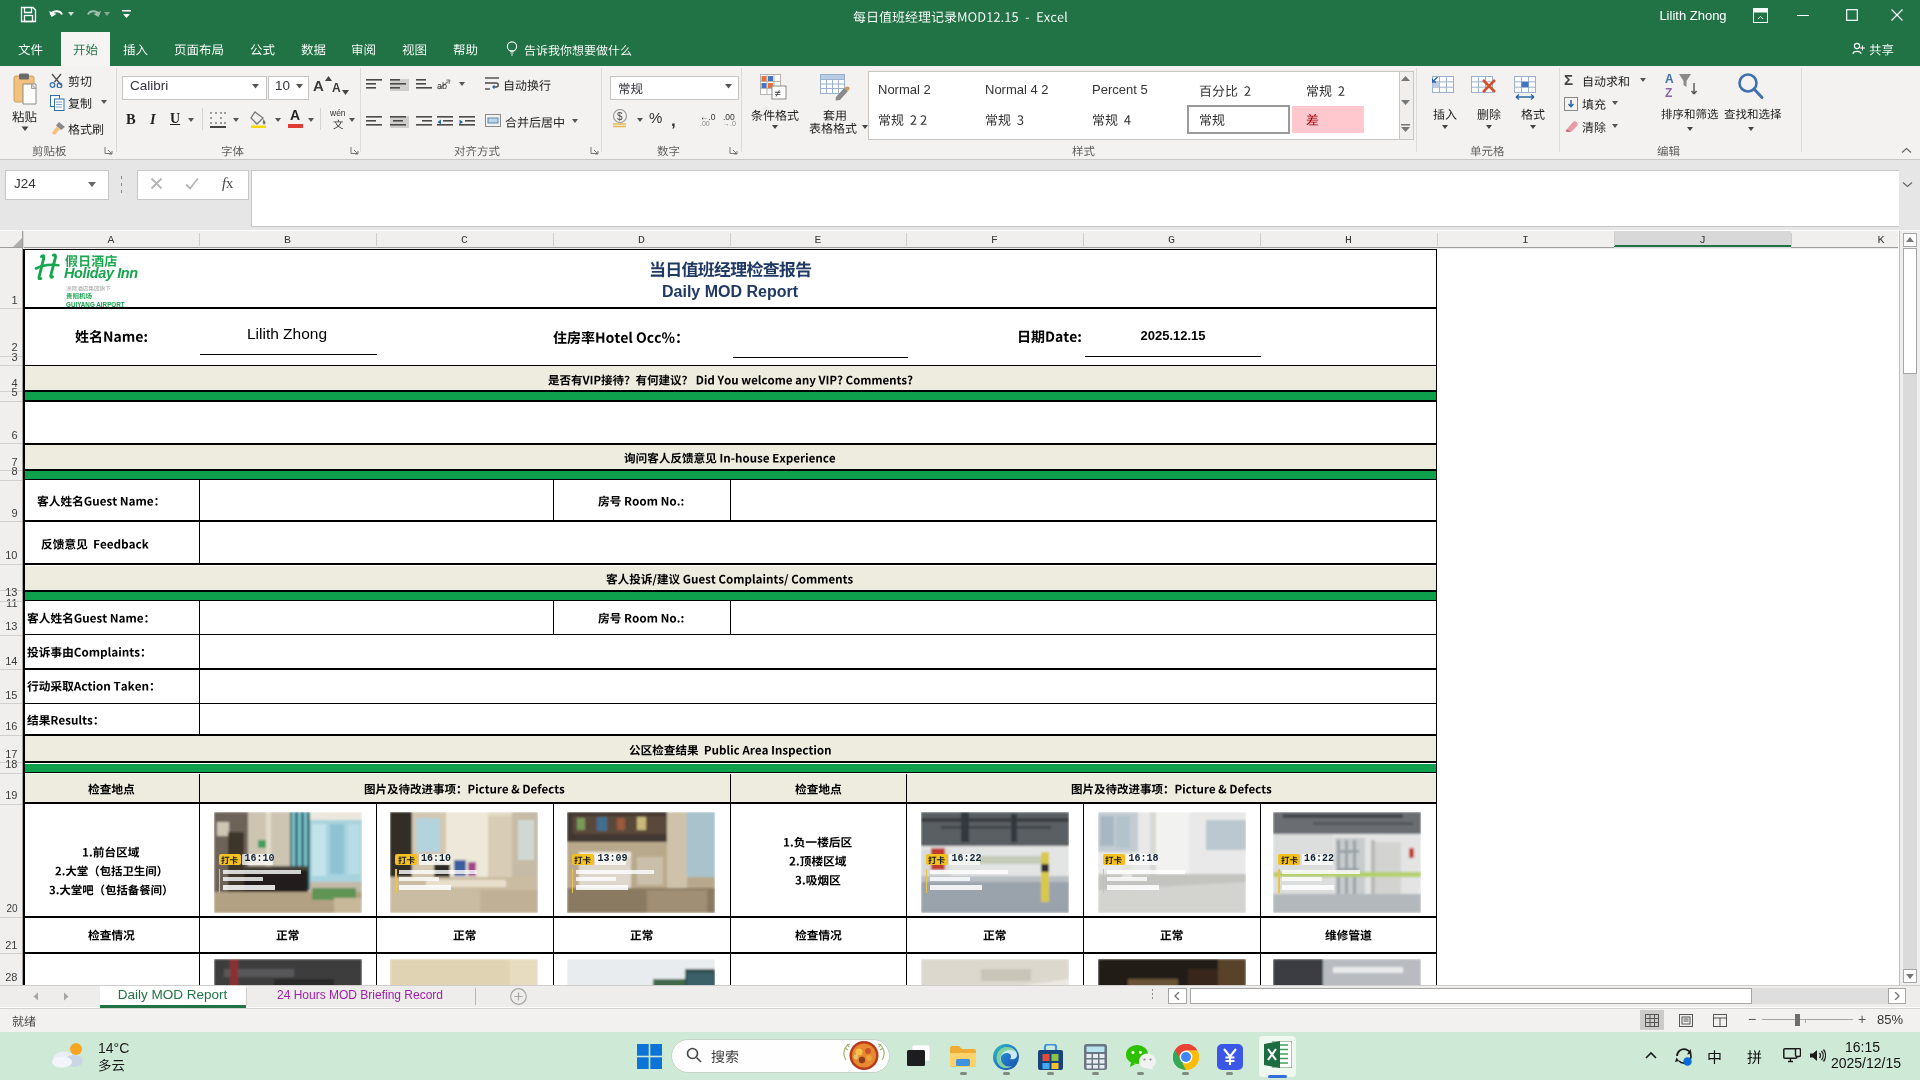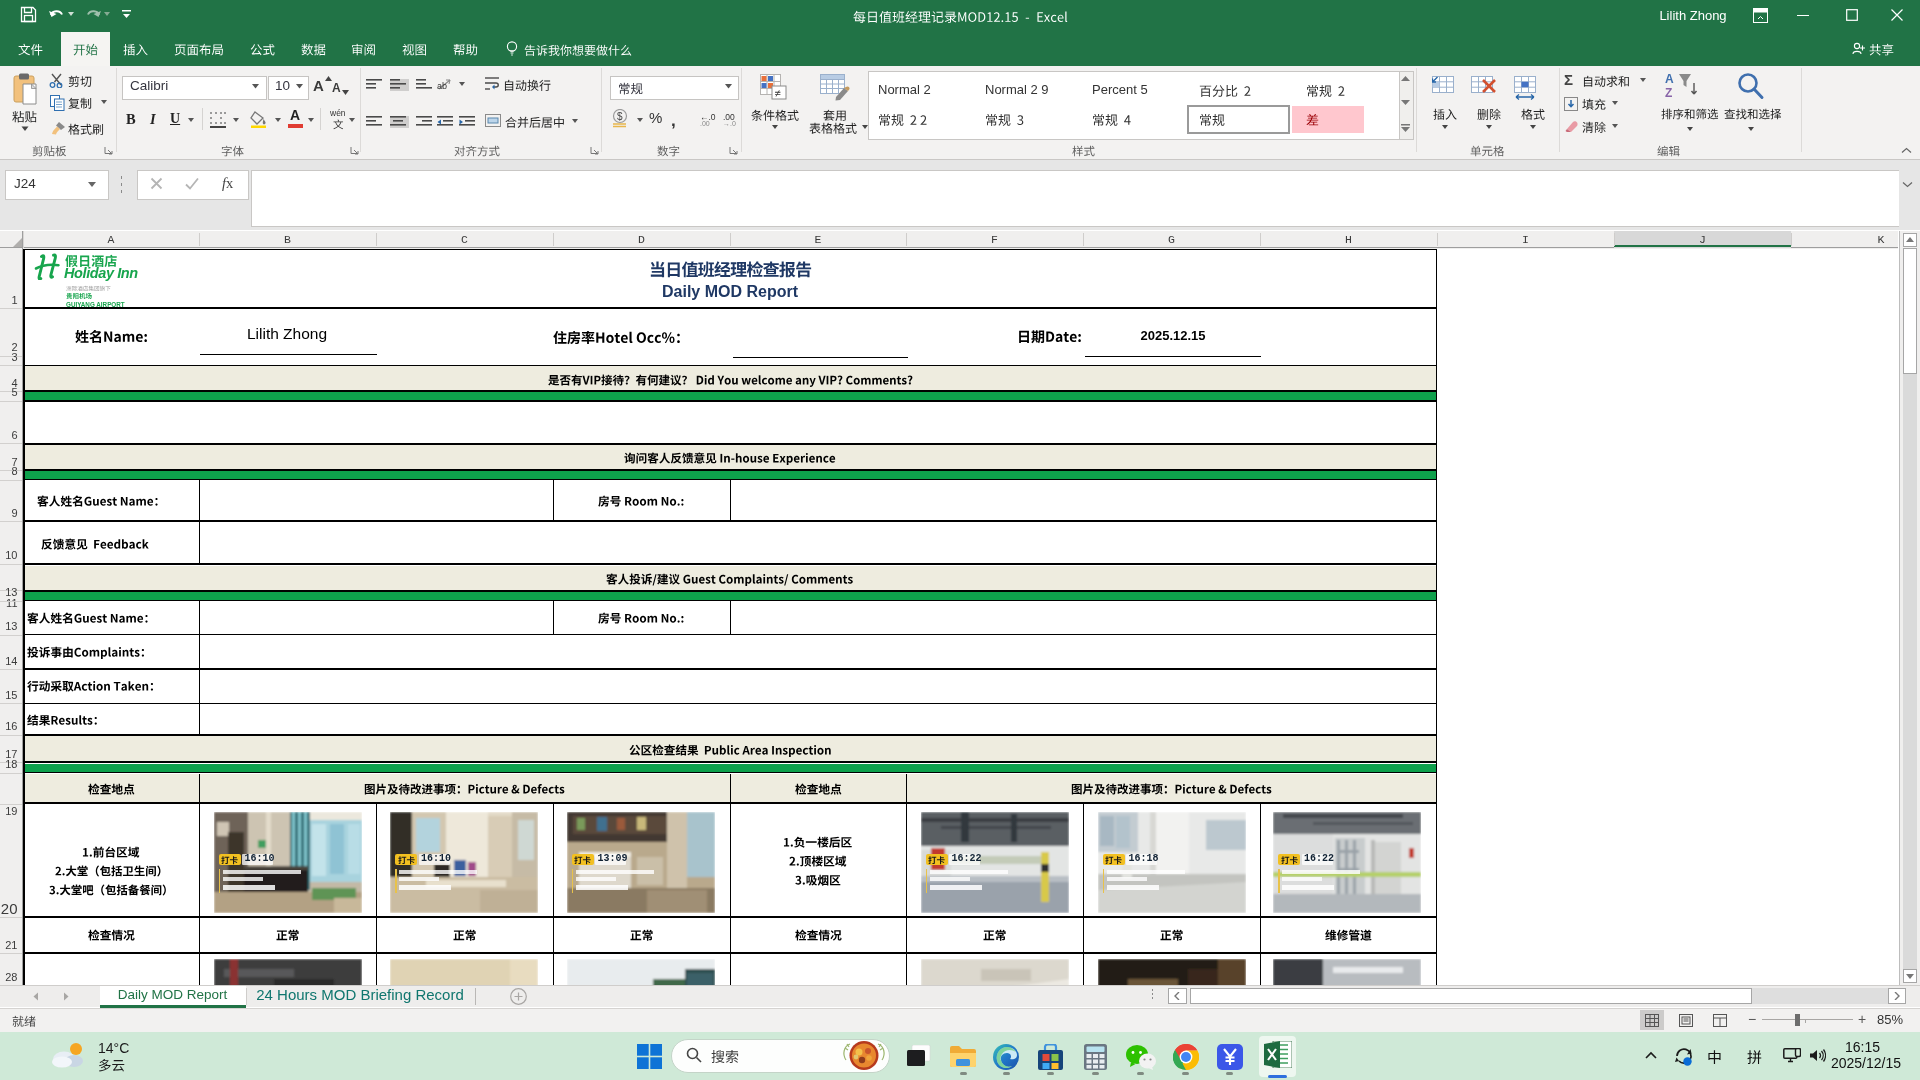--- a/index.html
+++ b/index.html
@@ -773,21 +773,21 @@
       <use href="#r683C" x="1000"></use>
       <use href="#r683C" x="2000"></use>
       <use href="#r5F0F" x="3000"></use>
     </g>
   </svg>
 <svg style="position:absolute;left:862.0px;top:124.5px;" width="7.0" height="5.0" viewBox="0 0 7.0 5.0">
     <path d="M0 0 L6 0 L3 4 Z" fill="#444"></path>
   </svg>
 <div style="position:absolute;left:868.0px;top:71.0px;width:530.0px;height:66.5px;background:#fff;border:1px solid #c8c6c4;"></div>
 <div style="position:absolute;left:878.0px;top:82.2px;font-family:'Liberation Sans',sans-serif;font-size:13.0px;font-weight:400;color:#333;line-height:15.6px;white-space:nowrap;letter-spacing:0;">Normal 2</div>
-<div style="position:absolute;left:985.0px;top:82.2px;font-family:'Liberation Sans',sans-serif;font-size:13.0px;font-weight:400;color:#333;line-height:15.6px;white-space:nowrap;letter-spacing:0;">Normal 2 9</div>
+<div style="position:absolute;left:985.0px;top:82.2px;font-family:'Liberation Sans',sans-serif;font-size:13.0px;font-weight:400;color:#333;line-height:15.6px;white-space:nowrap;letter-spacing:0;">Normal 4 2</div>
 <div style="position:absolute;left:1092.0px;top:82.2px;font-family:'Liberation Sans',sans-serif;font-size:13.0px;font-weight:400;color:#333;line-height:15.6px;white-space:nowrap;letter-spacing:0;">Percent 5</div>
 <svg style="position:absolute;left:1199.0px;top:83.2px;overflow:visible" width="52.0" height="16.9">
     <g fill="#333" transform="translate(0,12.87) scale(0.01300,-0.01300)">
       <use href="#r767E"></use>
       <use href="#r5206" x="1000"></use>
       <use href="#r6BD4" x="2000"></use>
       <use href="#r32" x="3448"></use>
     </g>
   </svg>
 <svg style="position:absolute;left:1306.0px;top:83.2px;overflow:visible" width="39.0" height="16.9">
@@ -1047,23 +1047,23 @@
 <div style="position:absolute;right:1902.5px;top:654.9px;font-family:'Liberation Sans',sans-serif;font-size:11.0px;font-weight:400;color:#3b3b3b;line-height:13.2px;white-space:nowrap;letter-spacing:0;">14</div>
 <div style="position:absolute;left:0.0px;top:703.0px;width:22.0px;height:1.0px;background:#d2d0ce;"></div>
 <div style="position:absolute;right:1902.5px;top:688.9px;font-family:'Liberation Sans',sans-serif;font-size:11.0px;font-weight:400;color:#3b3b3b;line-height:13.2px;white-space:nowrap;letter-spacing:0;">15</div>
 <div style="position:absolute;left:0.0px;top:734.5px;width:22.0px;height:1.0px;background:#d2d0ce;"></div>
 <div style="position:absolute;right:1902.5px;top:720.4px;font-family:'Liberation Sans',sans-serif;font-size:11.0px;font-weight:400;color:#3b3b3b;line-height:13.2px;white-space:nowrap;letter-spacing:0;">16</div>
 <div style="position:absolute;left:0.0px;top:762.0px;width:22.0px;height:1.0px;background:#d2d0ce;"></div>
 <div style="position:absolute;right:1902.5px;top:747.9px;font-family:'Liberation Sans',sans-serif;font-size:11.0px;font-weight:400;color:#3b3b3b;line-height:13.2px;white-space:nowrap;letter-spacing:0;">17</div>
 <div style="position:absolute;left:0.0px;top:772.5px;width:22.0px;height:1.0px;background:#d2d0ce;"></div>
 <div style="position:absolute;right:1902.5px;top:758.4px;font-family:'Liberation Sans',sans-serif;font-size:11.0px;font-weight:400;color:#3b3b3b;line-height:13.2px;white-space:nowrap;letter-spacing:0;margin-left:45px;">18</div>
 <div style="position:absolute;left:0.0px;top:803.5px;width:22.0px;height:1.0px;background:#d2d0ce;"></div>
-<div style="position:absolute;right:1902.5px;top:789.4px;font-family:'Liberation Sans',sans-serif;font-size:11.0px;font-weight:400;color:#3b3b3b;line-height:13.2px;white-space:nowrap;letter-spacing:0;margin-top:16px;">19</div>
+<div style="position:absolute;right:1902.5px;top:789.4px;font-family:'Liberation Sans',sans-serif;font-size:11.0px;font-weight:400;color:#3b3b3b;line-height:13.2px;white-space:nowrap;letter-spacing:0;">19</div>
 <div style="position:absolute;left:0.0px;top:916.5px;width:22.0px;height:1.0px;background:#d2d0ce;"></div>
-<div style="position:absolute;right:1902.5px;top:902.4px;font-family:'Liberation Sans',sans-serif;font-size:15px;font-weight:400;color:#3b3b3b;line-height:13.2px;white-space:nowrap;letter-spacing:0;">20</div>
+<div style="position:absolute;right:1902.5px;top:902.4px;font-family:'Liberation Sans',sans-serif;font-size:10px;font-weight:400;color:#3b3b3b;line-height:13.2px;white-space:nowrap;letter-spacing:0;">20</div>
 <div style="position:absolute;left:0.0px;top:953.0px;width:22.0px;height:1.0px;background:#d2d0ce;"></div>
 <div style="position:absolute;right:1902.5px;top:938.9px;font-family:'Liberation Sans',sans-serif;font-size:11.0px;font-weight:400;color:#3b3b3b;line-height:13.2px;white-space:nowrap;letter-spacing:0;">21</div>
 <div style="position:absolute;left:0.0px;top:984.7px;width:22.0px;height:1.0px;background:#d2d0ce;"></div>
 <div style="position:absolute;right:1902.5px;top:970.6px;font-family:'Liberation Sans',sans-serif;font-size:11.0px;font-weight:400;color:#3b3b3b;line-height:13.2px;white-space:nowrap;letter-spacing:0;">28</div>
 <div style="position:absolute;left:1898.5px;top:231.0px;width:1.0px;height:754.0px;background:#bdbdbd;"></div>
 <div style="position:absolute;left:1899.5px;top:231.0px;width:20.5px;height:754.0px;background:#f0efee;"></div>
 <div style="position:absolute;left:1902.5px;top:232.5px;width:14.0px;height:14.5px;background:#fff;border:1px solid #a6a6a6;box-sizing:border-box;"></div>
 <svg style="position:absolute;left:1905.5px;top:237.0px;" width="8.0" height="6.0" viewBox="0 0 8.0 6.0">
     <path d="M4 0 L8 5 L0 5 Z" fill="#777"></path>
   </svg>
@@ -1995,21 +1995,21 @@
 <svg style="position:absolute;left:31.0px;top:991.5px;" width="8.0" height="9.0" viewBox="0 0 8.0 9.0">
     <path d="M7 0.5 L2.5 4.5 L7 8.5 Z" fill="#a8a6a4"></path>
   </svg>
 <svg style="position:absolute;left:63.0px;top:991.5px;" width="8.0" height="9.0" viewBox="0 0 8.0 9.0">
     <path d="M1 0.5 L5.5 4.5 L1 8.5 Z" fill="#a8a6a4"></path>
   </svg>
 <div style="position:absolute;left:99.5px;top:985.7px;width:146.0px;height:21.8px;background:#fff;"></div>
 <div style="position:absolute;left:99.5px;top:1005.0px;width:146.0px;height:2.5px;background:#217346;"></div>
 <div style="position:absolute;left:172.5px;top:987.4px;font-family:'Liberation Sans',sans-serif;font-size:13.5px;font-weight:400;color:#217346;line-height:16.2px;white-space:nowrap;letter-spacing:0;transform:translateX(-50%);">Daily MOD Report</div>
 <div style="position:absolute;left:245.5px;top:988.0px;width:1.0px;height:17.0px;background:#cfcdcb;"></div>
-<div style="position:absolute;left:360.0px;top:987.4px;font-family:'Liberation Sans',sans-serif;font-size:15px;font-weight:400;color:#0f766e;line-height:16.2px;white-space:nowrap;letter-spacing:0;transform:translateX(-50%);">24 Hours MOD Briefing Record</div>
+<div style="position:absolute;left:360.0px;top:987.4px;font-family:'Liberation Sans',sans-serif;font-size:12px;font-weight:400;color:#a21caf;line-height:16.2px;white-space:nowrap;letter-spacing:0;transform:translateX(-50%);">24 Hours MOD Briefing Record</div>
 <div style="position:absolute;left:474.5px;top:988.0px;width:1.0px;height:17.0px;background:#b9b7b5;"></div>
 <svg style="position:absolute;left:510.0px;top:988.0px;" width="17.0" height="17.0" viewBox="0 0 17.0 17.0">
     <circle cx="8.5" cy="8.5" r="7.8" fill="none" stroke="#a8a6a4" stroke-width="1.2"></circle>
     <path d="M8.5 4.5 V12.5 M4.5 8.5 H12.5" stroke="#a8a6a4" stroke-width="1.2"></path>
   </svg>
 <div style="position:absolute;left:1151.5px;top:989.0px;width:1.5px;height:1.5px;background:#8a8a8a;"></div>
 <div style="position:absolute;left:1151.5px;top:993.0px;width:1.5px;height:1.5px;background:#8a8a8a;"></div>
 <div style="position:absolute;left:1151.5px;top:997.0px;width:1.5px;height:1.5px;background:#8a8a8a;"></div>
 <div style="position:absolute;left:1168.0px;top:988.0px;width:18.5px;height:15.5px;background:#fff;border:1px solid #a6a6a6;box-sizing:border-box;"></div>
 <svg style="position:absolute;left:1174.0px;top:991.5px;" width="6.0" height="8.0" viewBox="0 0 6.0 8.0">

